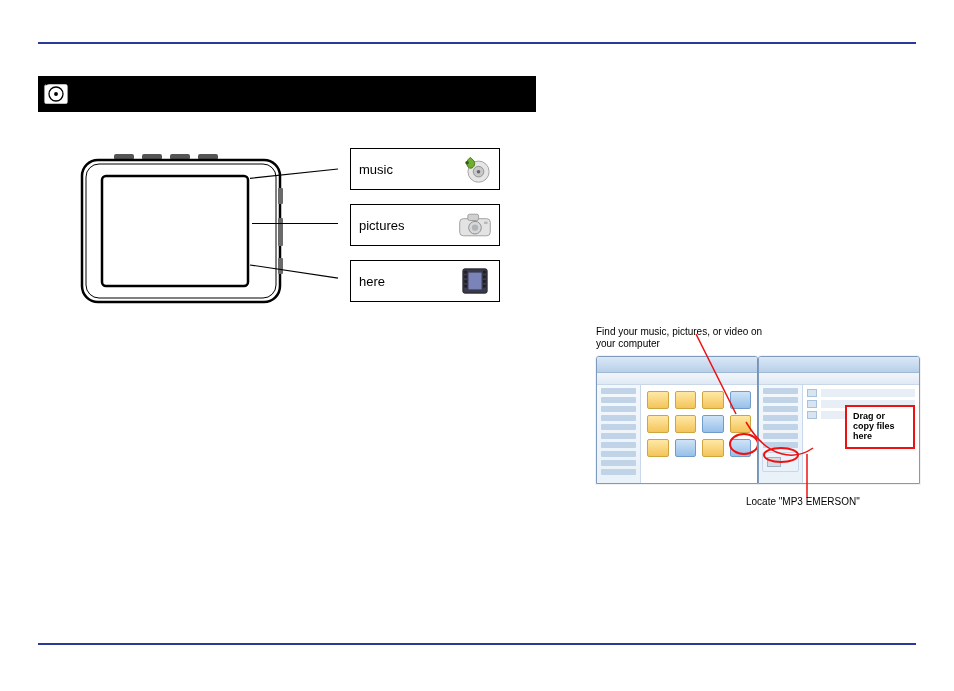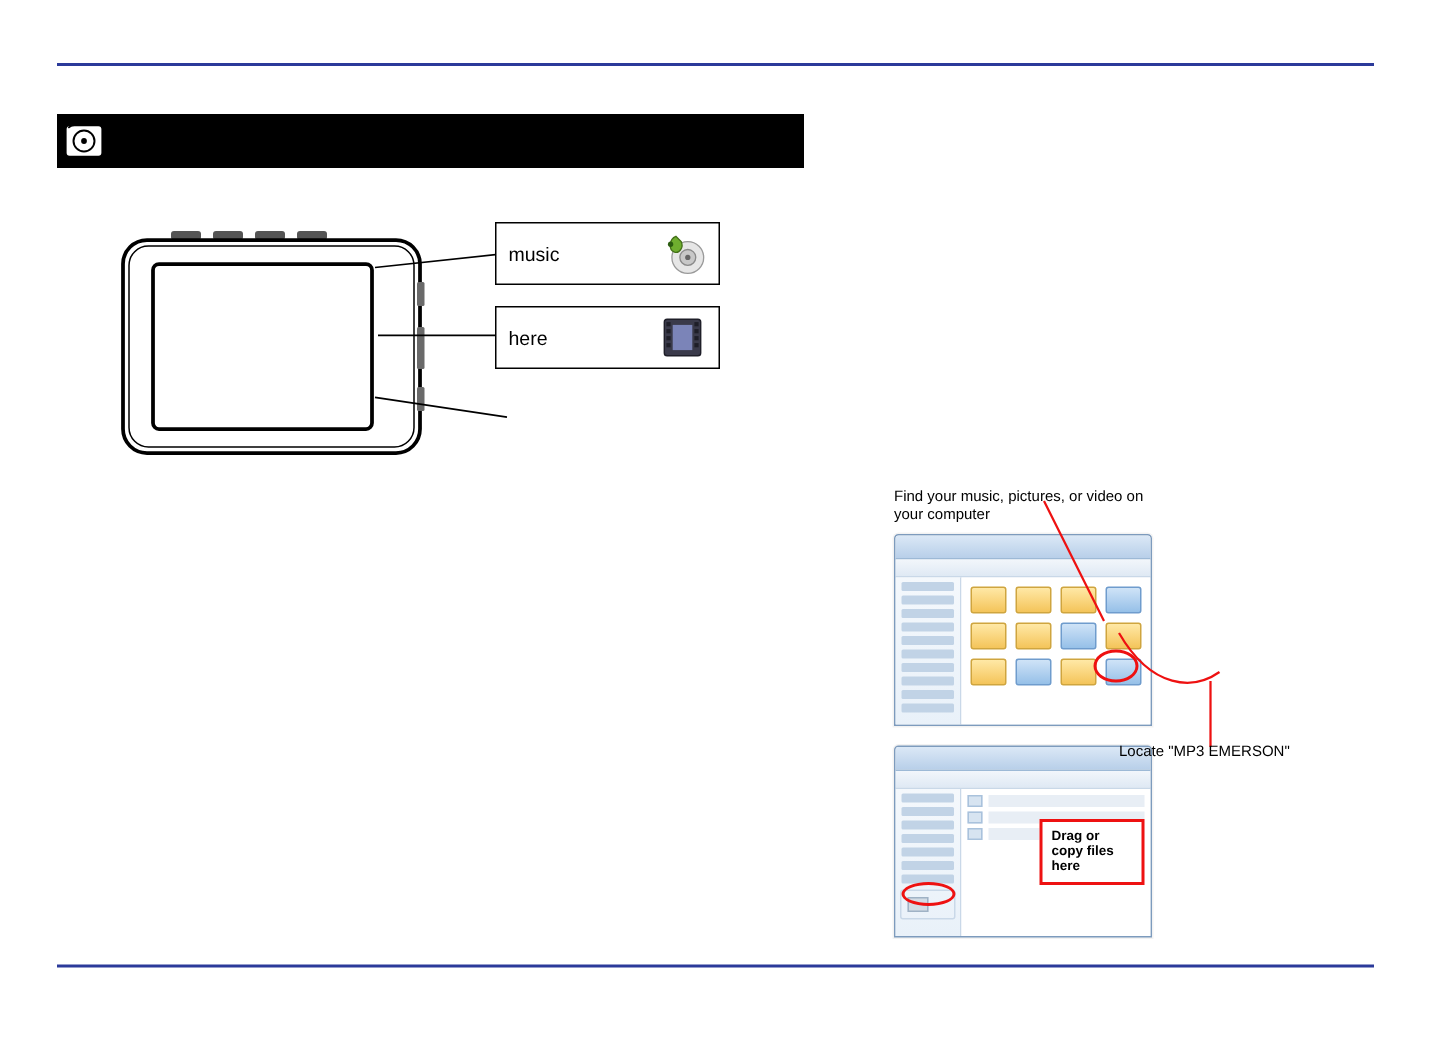--- a/index.html
+++ b/index.html
@@ -48,21 +48,21 @@
   }
   .device {
     position: absolute;
     left: 0;
     top: 6px;
     width: 206px;
     height: 152px;
   }
   .menu-items {
     position: absolute;
-    left: 252px;
+    left: 272px;
     top: 0;
     width: 150px;
   }
   .menu-item {
     border: 1px solid #000;
     height: 42px;
     margin-bottom: 14px;
     display: flex;
     align-items: center;
     justify-content: space-between;
@@ -86,21 +86,21 @@
     left: 564px;
     top: 326px;
     width: 356px;
     font-size: 10px;
     line-height: 1.2;
     color: #000;
     padding-left: 32px;
   }
   .inst-row { display: flex; gap: 12px; }
   .inst-col { width: 172px; }
-  .win-row { display: flex; gap: 13px; margin-top: 6px; position: relative; flex-direction: column; }
+  .win-row { display: flex; gap: 0; margin-top: 6px; position: relative; }
   .window {
     width: 172px;
     height: 128px;
     border: 1px solid #7d9bbd;
     background: #fff;
     border-radius: 3px 3px 0 0;
     overflow: hidden;
     position: relative;
     box-shadow: 0 0 0 1px rgba(0,0,0,.05);
   }
@@ -218,20 +218,32 @@
   <div class="menu-items">
     <div class="menu-item">
       <span>music</span>
       <span class="mi-icon">
         <svg viewBox="0 0 40 34" width="36" height="30">
           <circle cx="24" cy="20" r="12" fill="#e6e6e6" stroke="#9a9a9a"></circle>
           <circle cx="24" cy="20" r="6" fill="#c8c8c8" stroke="#8a8a8a"></circle>
           <circle cx="24" cy="20" r="2" fill="#666"></circle>
           <path d="M15 4 C 10 6 9 14 14 16 C 18 17 21 12 19 8 Z" fill="#6fae2f" stroke="#437017"></path>
           <circle cx="11" cy="10" r="2" fill="#2b5d10"></circle>
+        </svg>
+      </span>
+    </div>
+    <div class="menu-item">
+      <span>pictures</span>
+      <span class="mi-icon">
+        <svg viewBox="0 0 40 30" width="36" height="28">
+          <rect x="3" y="8" width="34" height="19" rx="4" fill="#e3e3e3" stroke="#9a9a9a"></rect>
+          <rect x="12" y="3" width="12" height="7" rx="2" fill="#d0d0d0" stroke="#9a9a9a"></rect>
+          <circle cx="20" cy="18" r="7" fill="#d8d8d8" stroke="#888"></circle>
+          <circle cx="20" cy="18" r="3.5" fill="#aeb4b8"></circle>
+          <rect x="30" y="11" width="4" height="3" rx="1" fill="#b8b8b8"></rect>
         </svg>
       </span>
     </div>
     <div class="menu-item">
       <span>here</span>
       <span class="mi-icon">
         <svg viewBox="0 0 30 30" width="28" height="28">
           <rect x="2" y="2" width="26" height="26" rx="2" fill="#3a3a4a" stroke="#1e1e28"></rect>
           <rect x="8" y="6" width="14" height="18" fill="#7b84b8"></rect>
           <g fill="#1e1e28">

